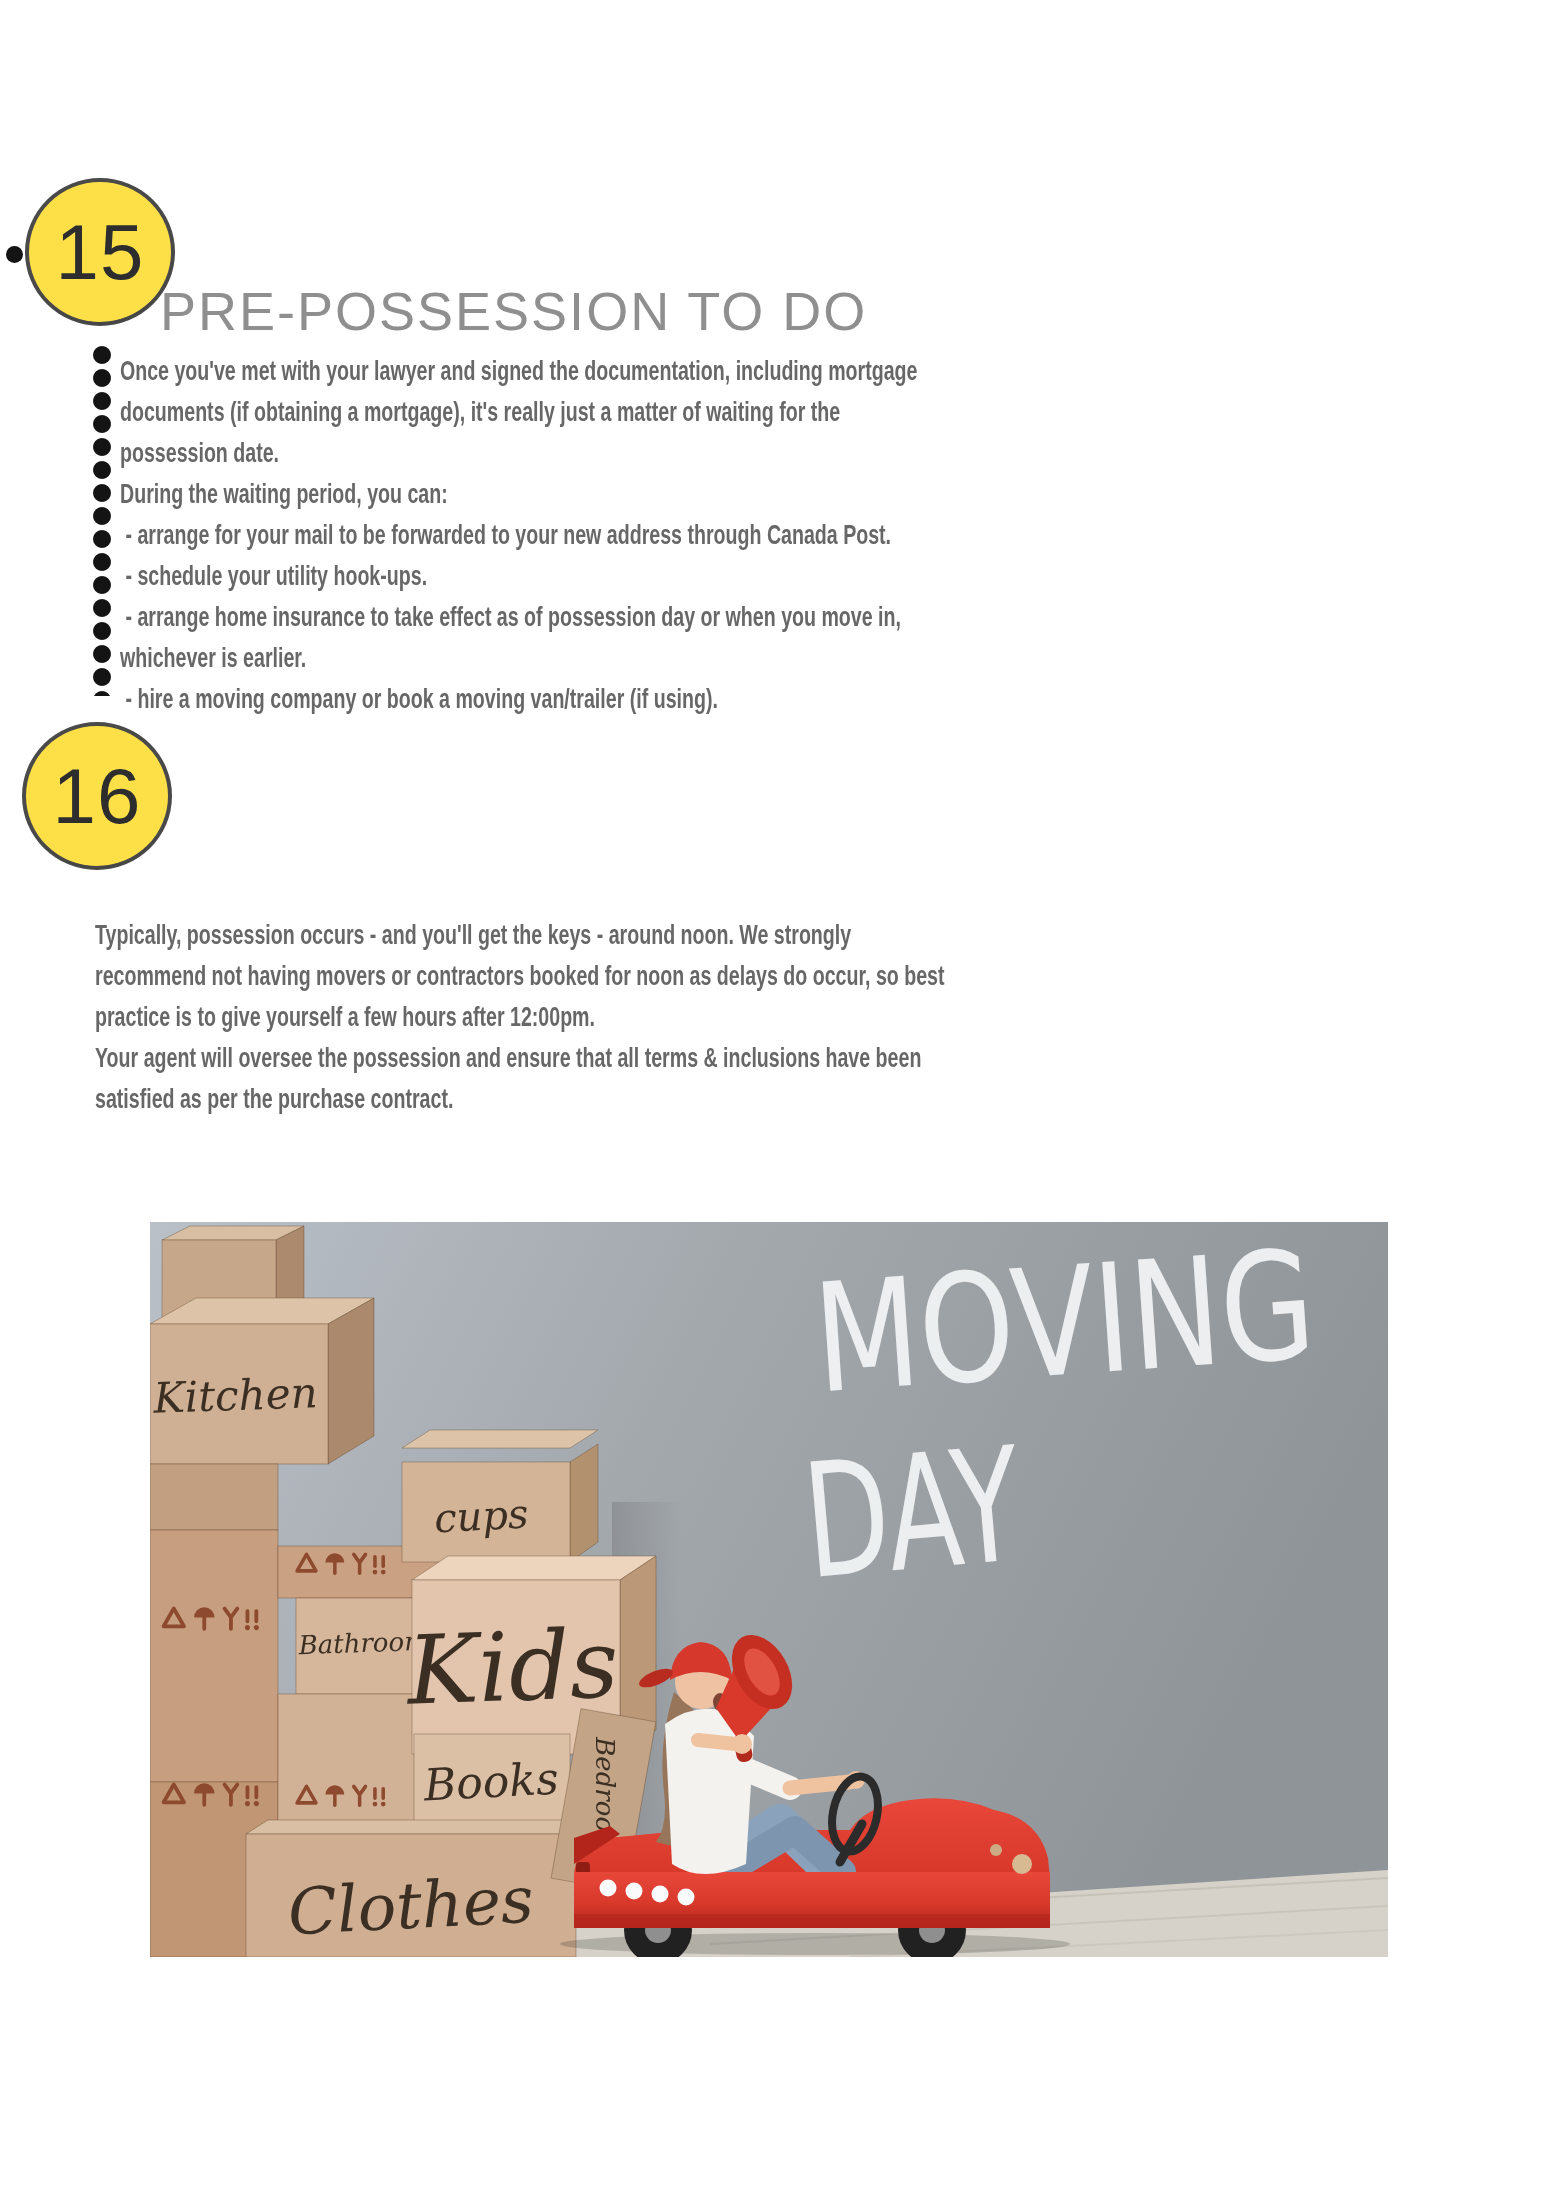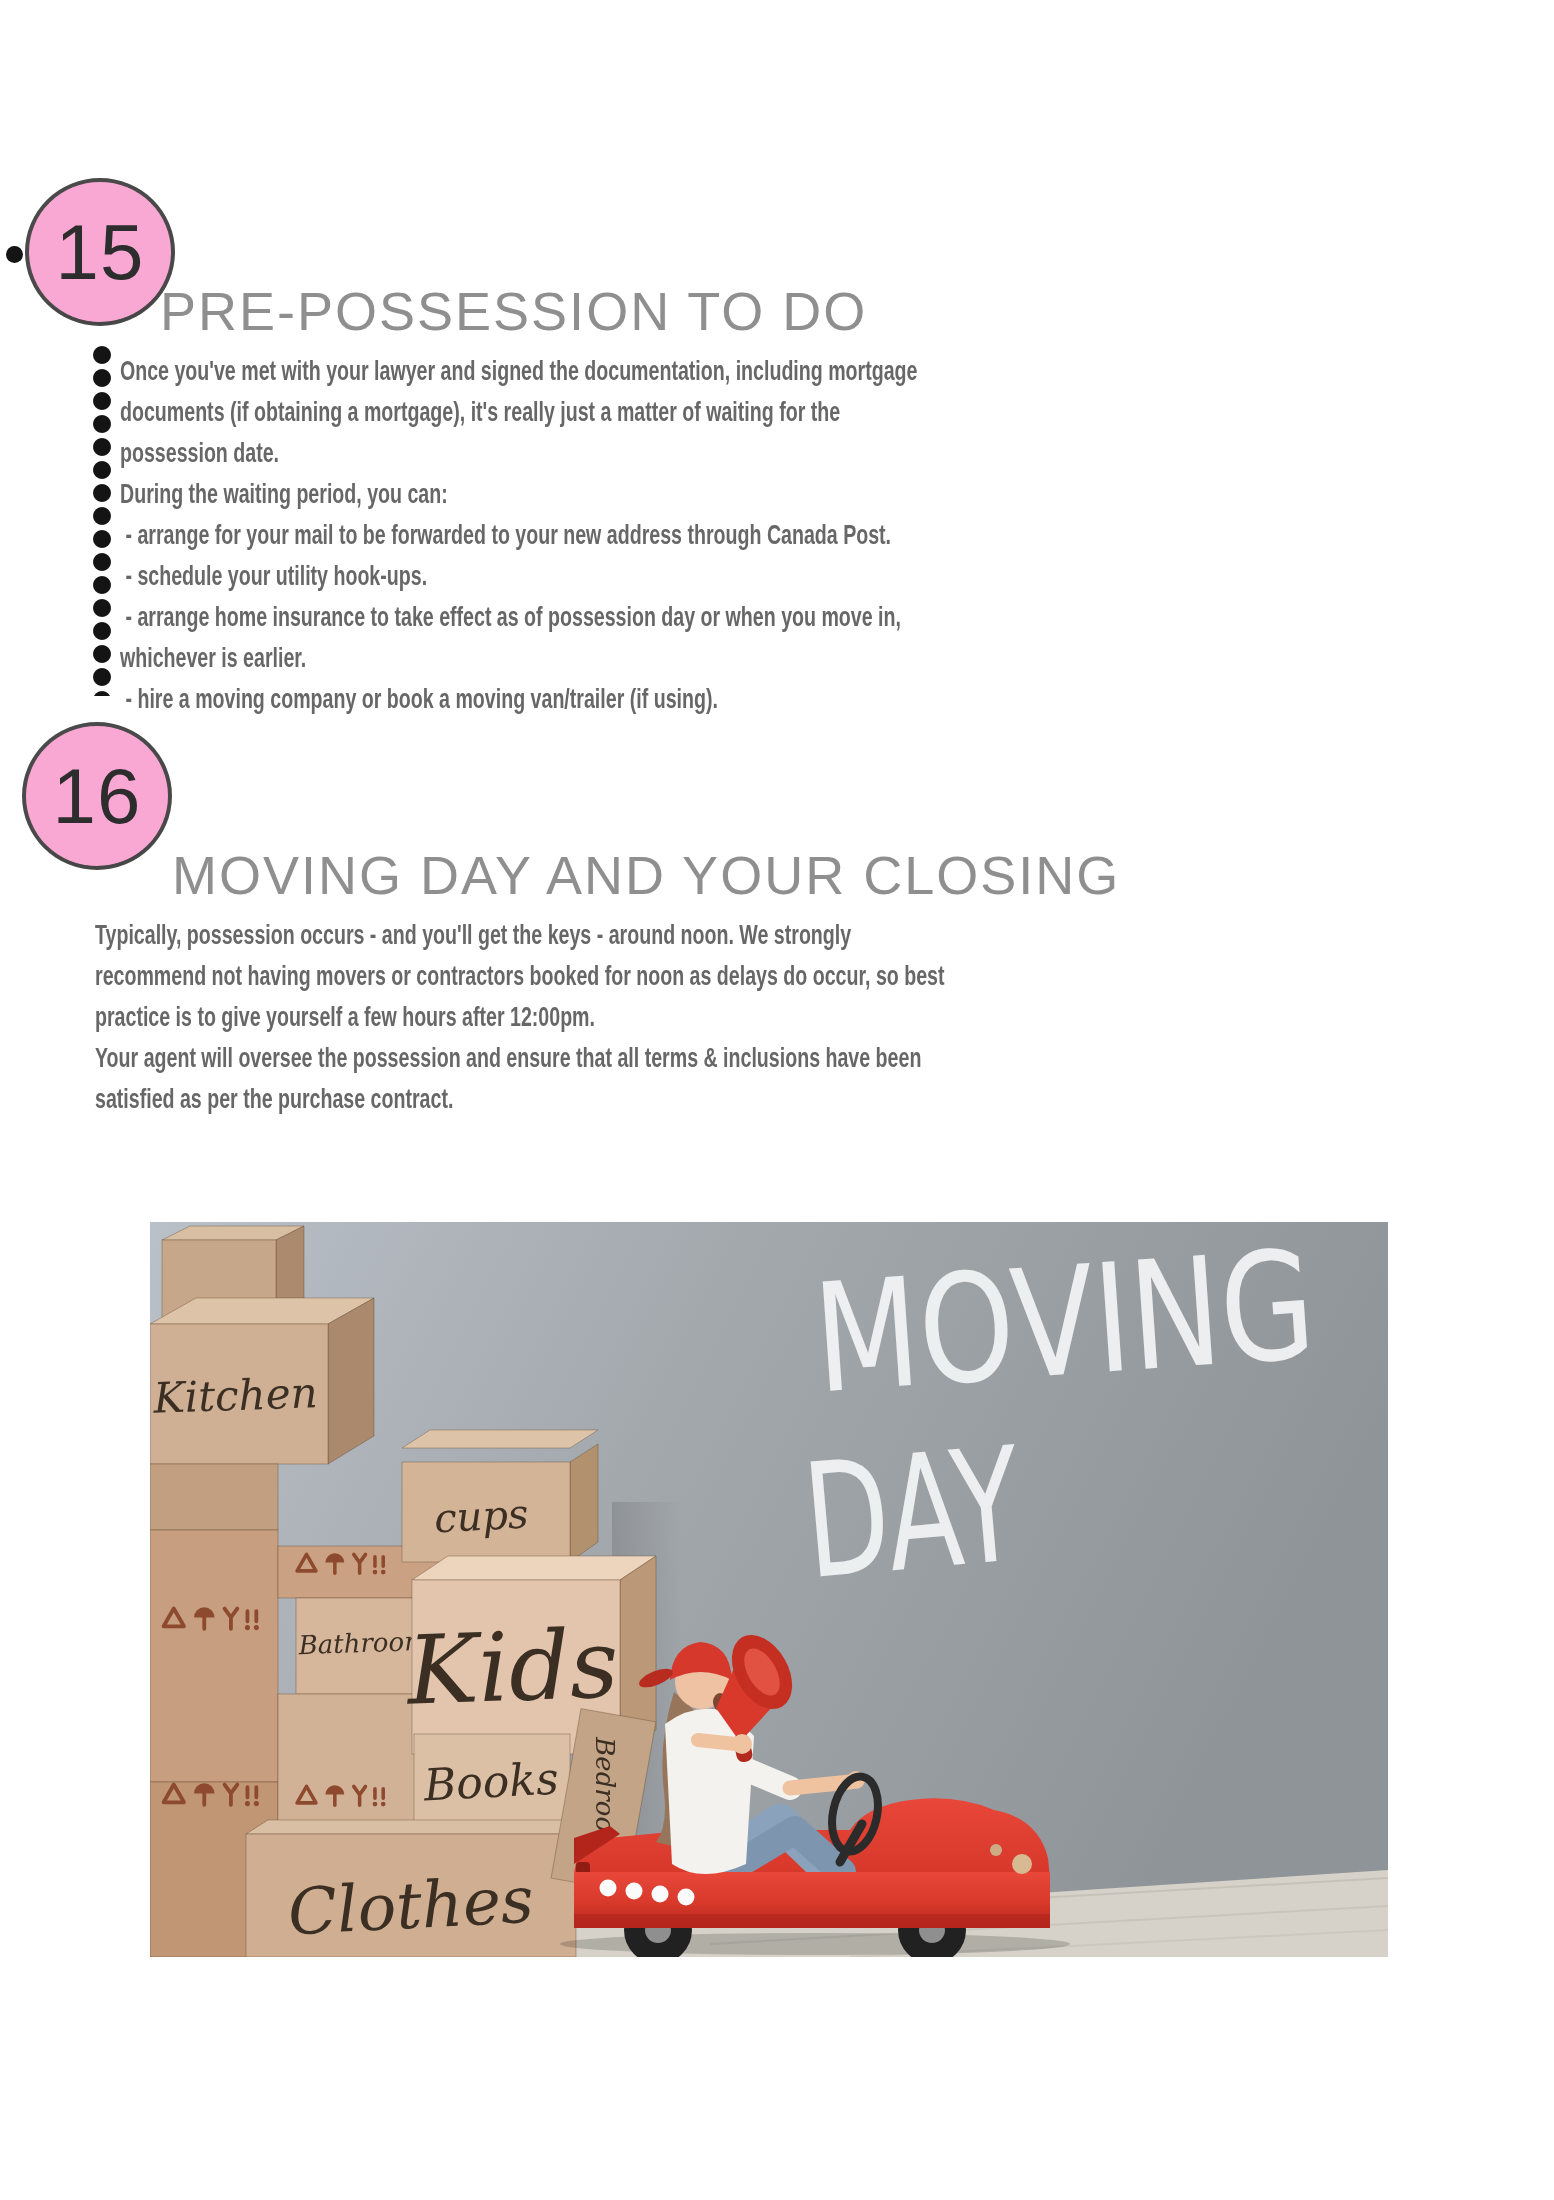--- a/index.html
+++ b/index.html
@@ -1,21 +1,21 @@
 <!DOCTYPE html>
 <html><head>
 <meta charset="utf-8">
 <style>
   html,body{margin:0;padding:0;background:#ffffff;}
   .page{position:relative;width:1554px;height:2200px;background:#ffffff;overflow:hidden;
         font-family:"Liberation Sans",sans-serif;}
   .edge-dot{position:absolute;left:6px;top:246px;width:17px;height:17px;border-radius:50%;
         background:#141414;}
   .circle{position:absolute;width:150px;height:148px;border:4px solid #4a4a4a;border-radius:50%;
-        display:flex;align-items:center;justify-content:center;background:#f9a8d4;box-sizing:border-box;}
+        display:flex;align-items:center;justify-content:center;background:#fde047;box-sizing:border-box;}
   .circle::after{content:'';position:absolute;inset:-3px;border-radius:50%;
         border-bottom:3px solid rgba(70,70,70,.75);border-right:2px solid rgba(70,70,70,.35);
         transform:rotate(-6deg);}
   .circle-15{left:25px;top:178px;}
   .circle-16{left:22px;top:722px;}
   .circle-num{font-size:78px;font-weight:400;color:#2d2d2d;letter-spacing:1px;}
   .title{position:absolute;margin:0;font-weight:400;font-size:54px;letter-spacing:2px;
         color:#8f8f8f;line-height:1;white-space:pre;}
   .title-15{left:160px;top:284px;text-align:center;}
   .title-16{left:172px;top:848px;}
@@ -56,21 +56,20 @@
     <div class="line"> - arrange for your mail to be forwarded to your new address through Canada Post.</div>
     <div class="line"> - schedule your utility hook-ups.</div>
     <div class="line"> - arrange home insurance to take effect as of possession day or when you move in,</div>
     <div class="line">whichever is earlier.</div>
     <div class="line"> - hire a moving company or book a moving van/trailer (if using).</div>
   </div>
 
   <div class="circle circle-16">
     <span class="circle-num">16</span>
   </div>
-  <h1 class="title title-16">MOVING DAY AND YOUR CLOSING</h1>
 
   <div class="body body-16">
     <div class="line">Typically, possession occurs - and you'll get the keys - around noon. We strongly</div>
     <div class="line">recommend not having movers or contractors booked for noon as delays do occur, so best</div>
     <div class="line">practice is to give yourself a few hours after 12:00pm.</div>
     <div class="line">Your agent will oversee the possession and ensure that all terms &amp; inclusions have been</div>
     <div class="line">satisfied as per the purchase contract.</div>
   </div>
 
   <figure class="photo">

